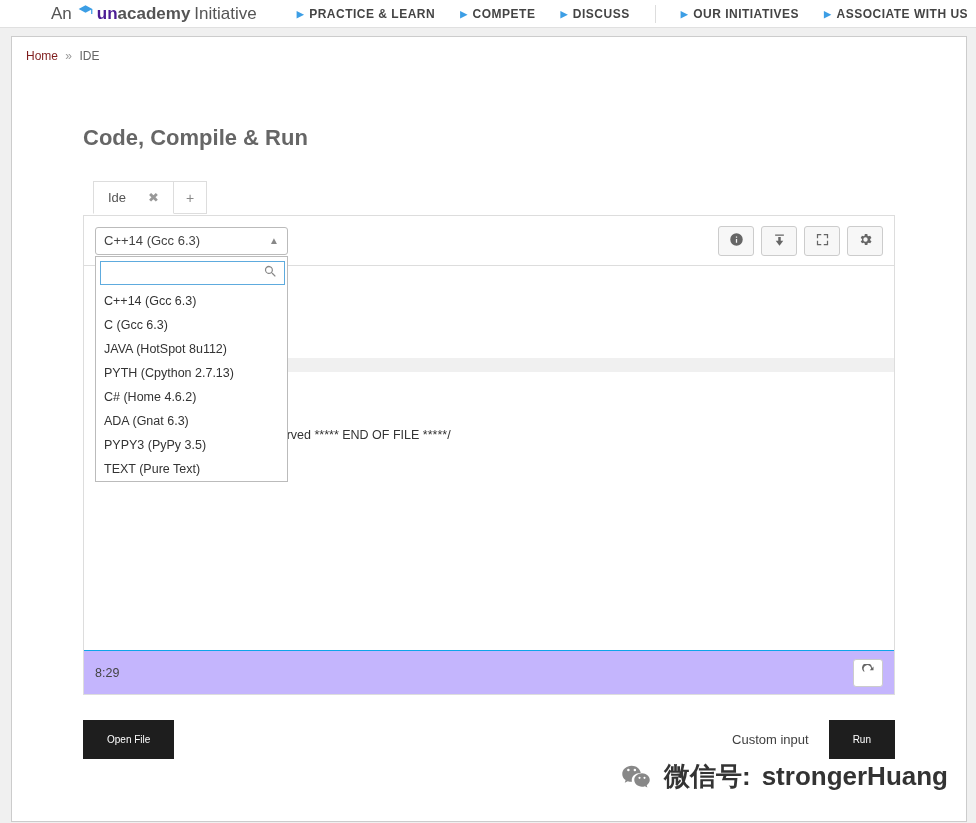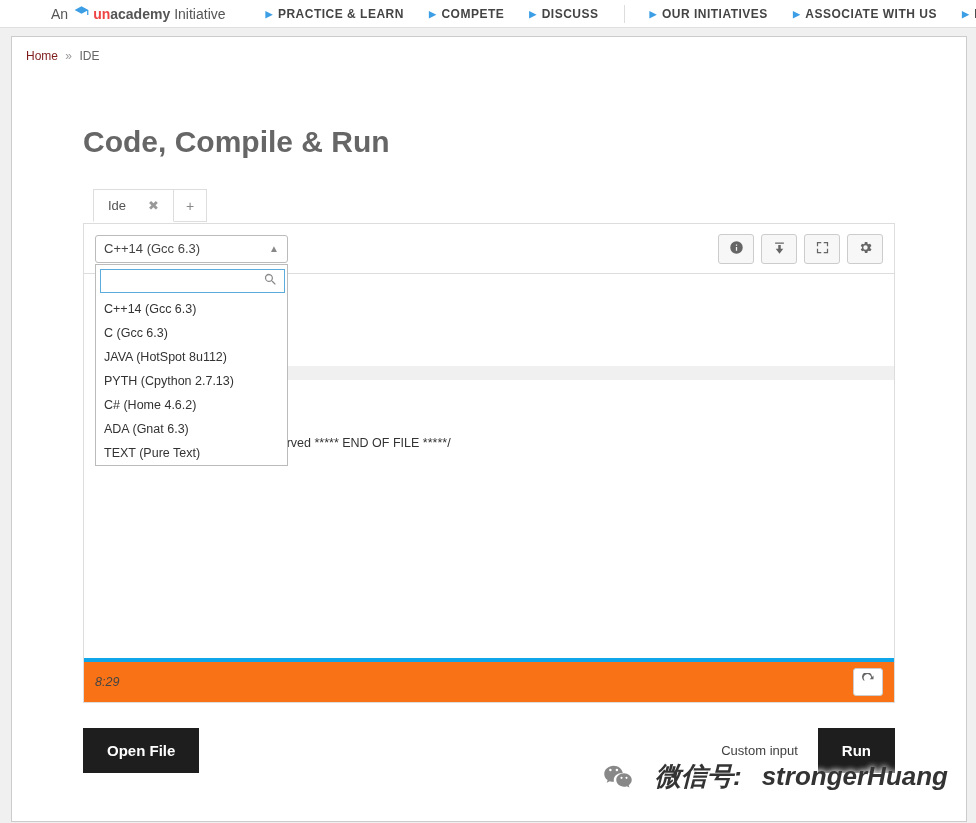--- a/index.html
+++ b/index.html
@@ -1,37 +1,37 @@
 <!DOCTYPE html>
 <html><head>
 <meta charset="utf-8">
 <style>
 * { margin:0; padding:0; box-sizing:border-box; font-family: Arial, Helvetica, sans-serif; }
 body { background:#f0f0f0; width:976px; height:823px; overflow:hidden; position:relative; }
 
 
 .top-nav { background:#fff; height:28px; display:flex; align-items:center; padding:0 0 0 51px; border-bottom:1px solid #e0e0e0; }
-.logo { display:flex; align-items:center; font-size:14px; color:#555; }
+.logo { display:flex; align-items:center; font-size:17px; color:#555; }
 .logo .an-txt { margin-right:6px; color:#555; }
 .logo .hat { color:#3c9ee5; margin-right:4px; display:inline-block; }
-.logo .un-part { color:#ef4444; font-weight:600; letter-spacing:0; }
+.logo .un-part { color:#4c1d95; font-weight:600; letter-spacing:0; }
 .logo .acad-part { color:#555; font-weight:600; letter-spacing:0; }
 .logo .init { margin-left:4px; color:#555; }
 .nav-items { display:flex; margin-left:40px; gap:25px; align-items:center; height:100%; }
 .nav-item { font-size:12px; font-weight:700; color:#444; letter-spacing:.5px; display:flex; align-items:center; gap:5px; white-space:nowrap; }
 .nav-item .tri { color:#3c9ee5; font-size:9px; }
 .nav-sep { width:1px; height:18px; background:#ddd; }
 
 
 .page-wrap { margin:8px 9px 0 11px; background:#fff; border:1px solid #ccc; height:786px; position:relative; padding:0; overflow:hidden; }
 .breadcrumb { font-size:12px; color:#666; padding:12px 14px; }
 .breadcrumb a { color:#7f1d1d; text-decoration:none; }
 .breadcrumb .sep { color:#999; margin:0 4px; }
 
-.main-title { font-size:30px; font-weight:600; color:#666; padding:50px 0 30px 71px; }
+.main-title { font-size:22px; font-weight:600; color:#666; padding:50px 0 30px 71px; }
 
 
 .tabs-row { display:flex; padding-left:81px; border-bottom:1px solid transparent; }
 .tab { border:1px solid #ddd; border-bottom:1px solid #fff; display:flex; align-items:center; gap:22px; padding:8px 14px; font-size:13px; color:#555; }
 .tab .close { color:#999; cursor:pointer; }
 .tab-add { border:1px solid #ddd; border-left:none; width:33px; display:flex; align-items:center; justify-content:center; color:#888; font-size:14px; }
 
 
 .editor-panel { margin:0 71px; border:1px solid #ddd; background:#fff; }
 .editor-toolbar { height:50px; display:flex; align-items:center; justify-content:space-between; padding:0 11px; border-bottom:1px solid #ddd;gap:48px; }
@@ -59,31 +59,31 @@
 .code-area { height:384px; position:relative; overflow:hidden; }
 .gutter { position:absolute; left:0; top:8px; bottom:0; width:38px; background:#fff; }
 .code-body { position:absolute; left:38px; right:0; top:8px; bottom:0; font-family:"Courier New",monospace; font-size:12.5px; line-height:14px; color:#333; }
 .code-line { white-space:pre; height:14px; }
 .code-line.highlight { background:#f0f0f0; }
 .tok-green { color:#6a9e3c; }
 .tok-yell { color:#b58900; }
 .tok-red { color:#b94a48; }
 
 
-.status-bar { height:44px; background:#f97316; border-top:4px solid #0ea5e9; display:flex; align-items:center; justify-content:space-between; padding:0 11px; font-size:12.5px; color:#444;font-style:italic; }
+.status-bar { height:44px; background:#c4b5fd; border-top:1px solid #0ea5e9; display:flex; align-items:center; justify-content:space-between; padding:0 11px; font-size:12.5px; color:#444; }
 .refresh-btn { width:30px; height:28px; border:1px solid #ccc; background:#fff; border-radius:3px; display:flex; align-items:center; justify-content:center; color:#666; cursor:pointer; }
 
 
 .action-row { display:flex; justify-content:space-between; align-items:center; padding:25px 71px 0; }
-.btn-dark { background:#1e1e1e; color:#fff; border:none; font-size:15px; font-weight:700; padding:14px 24px; cursor:pointer; }
+.btn-dark { background:#1e1e1e; color:#fff; border:none; font-size:10px; font-weight:400; padding:14px 24px; cursor:pointer; }
 .right-actions { display:flex; align-items:center; gap:20px; }
 .custom-inp { font-size:13px; color:#404040; }
 
 
-.watermark { position:absolute; right:18px; bottom:27px; font-size:26px; font-weight:700; color:#333; font-style:italic; display:flex; align-items:center; gap:20px; text-shadow:0 0 6px #fff,0 0 6px #fff; z-index:200; pointer-events:none; }
+.watermark { position:absolute; right:18px; bottom:27px; font-size:26px; font-weight:700; color:#333; display:flex; align-items:center; gap:11px; text-shadow:0 0 6px #fff,0 0 6px #fff; z-index:200; pointer-events:none; }
 .watermark .wicon { color:#777; display:inline-flex; }
 
 
 .svg-icon { width:15px; height:15px; fill:currentColor; }
 </style>
 </head>
 <body>
 
 <div class="top-nav">
   <div class="logo">
@@ -161,20 +161,21 @@
               </span>
             </div>
           </div>
           <div class="lang-list">
             <div class="lang-opt">C++14 (Gcc 6.3)</div>
             <div class="lang-opt">C (Gcc 6.3)</div>
             <div class="lang-opt">JAVA (HotSpot 8u112)</div>
             <div class="lang-opt">PYTH (Cpython 2.7.13)</div>
             <div class="lang-opt">C# (Home 4.6.2)</div>
             <div class="lang-opt">ADA (Gnat 6.3)</div>
+            <div class="lang-opt">PYPY3 (PyPy 3.5)</div>
             <div class="lang-opt">TEXT (Pure Text)</div>
 
           </div>
         </div>
       </div>
       <div class="toolbar-btns">
         <div class="tbtn">
             <span><svg class="svg-icon" viewBox="0 0 24 24">
                 <path d="M12 2a10 10 0 100 20 10 10 0 000-20zm1 15h-2v-6h2v6zm0-8h-2V7h2v2z"></path>
               </svg></span>

